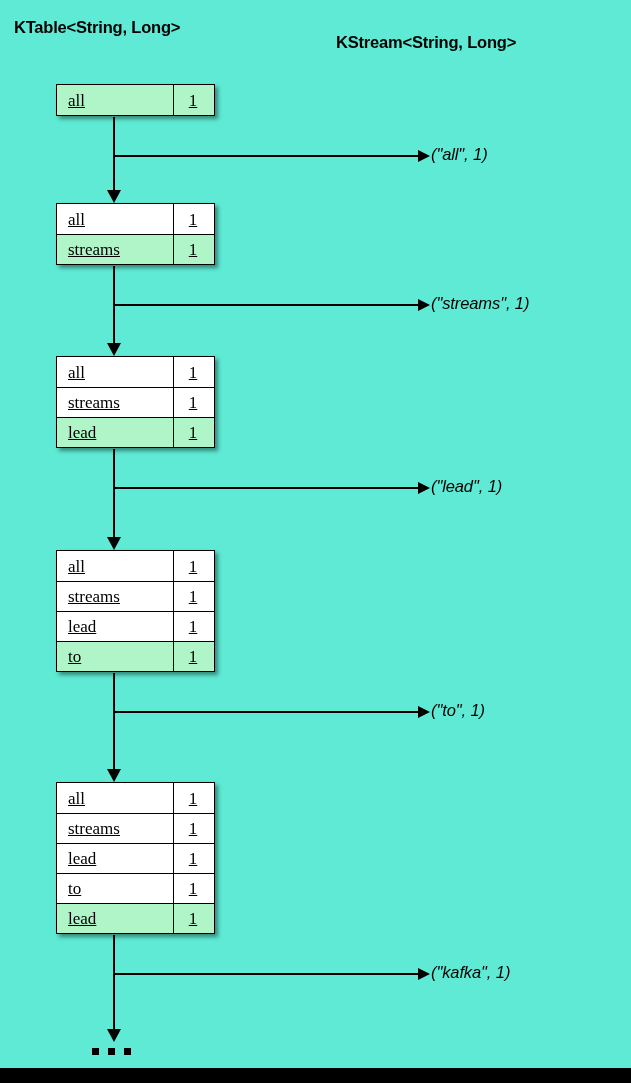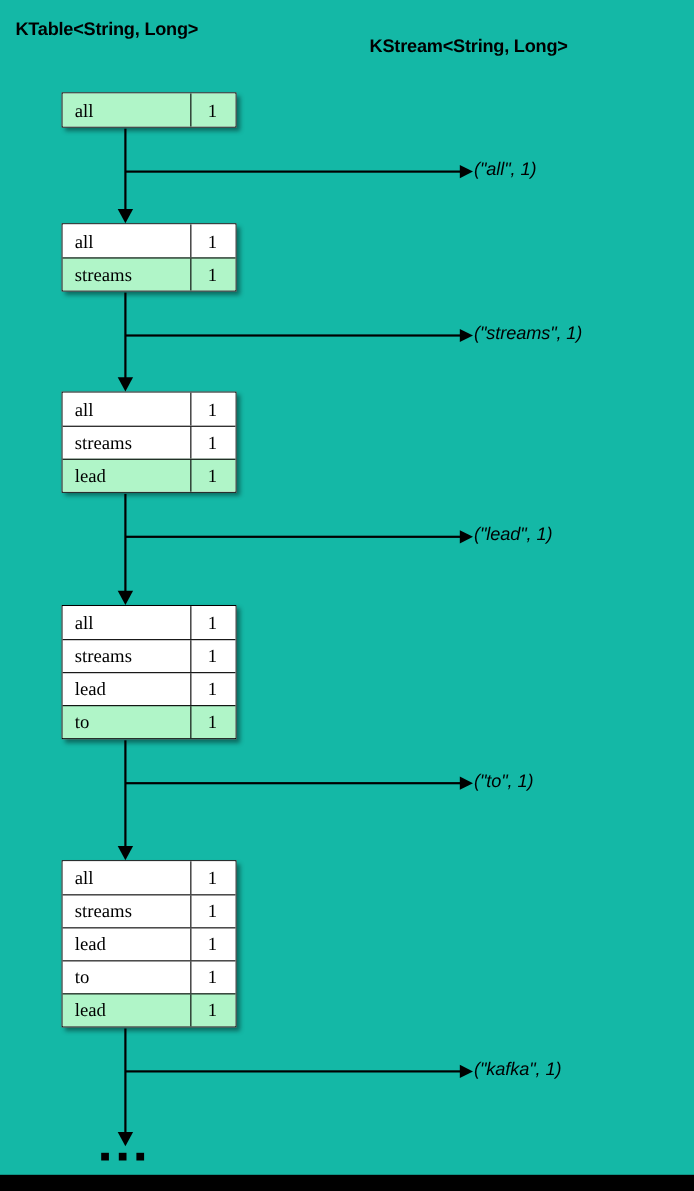--- a/index.html
+++ b/index.html
@@ -4,21 +4,21 @@
 <style>
   html, body {
     margin: 0;
     padding: 0;
     background: #ffffff;
   }
   #stage {
     position: relative;
     width: 631px;
     height: 1083px;
-    background: #14b8a6;
+    background: #5eead4;
     overflow: hidden;
     font-family: "Liberation Sans", sans-serif;
   }
 
   
   .col-header {
     position: absolute;
     font-family: "Liberation Sans", sans-serif;
     font-weight: bold;
     font-size: 16.5px;
@@ -31,20 +31,21 @@
 
   
   .ktable {
     position: absolute;
     left: 56px;
     width: 159px;
     box-sizing: border-box;
     border: 1.6px solid #000000;
     background: #ffffff;
     box-shadow: 3px 3px 4px rgba(0,0,0,0.42);
+    text-decoration: underline;
   }
   .krow {
     position: relative;
     height: 30px;
     box-sizing: border-box;
     display: flex;
     align-items: stretch;
     background: #ffffff;
   }
   .krow + .krow { border-top: 1.6px solid #000000; }

